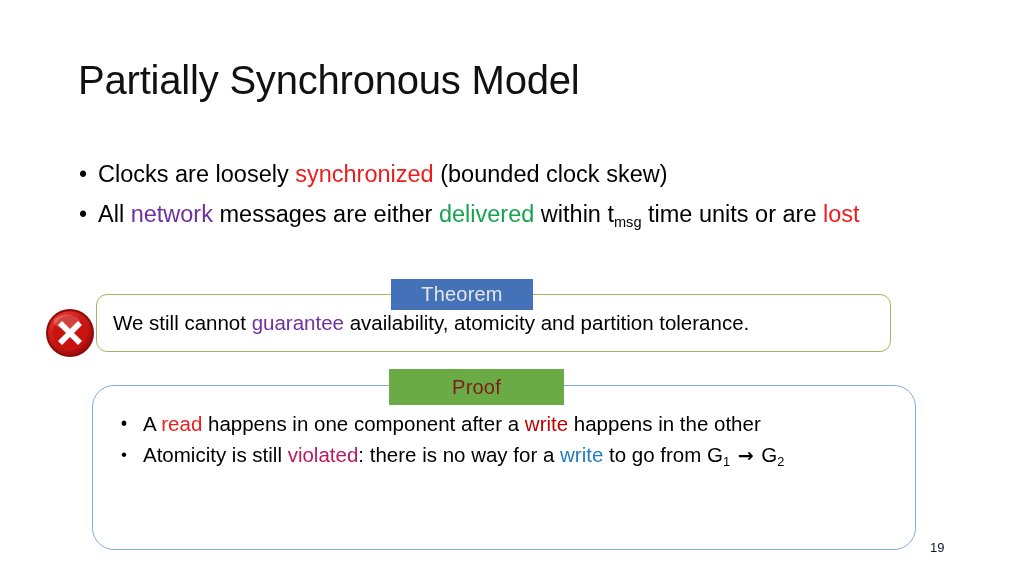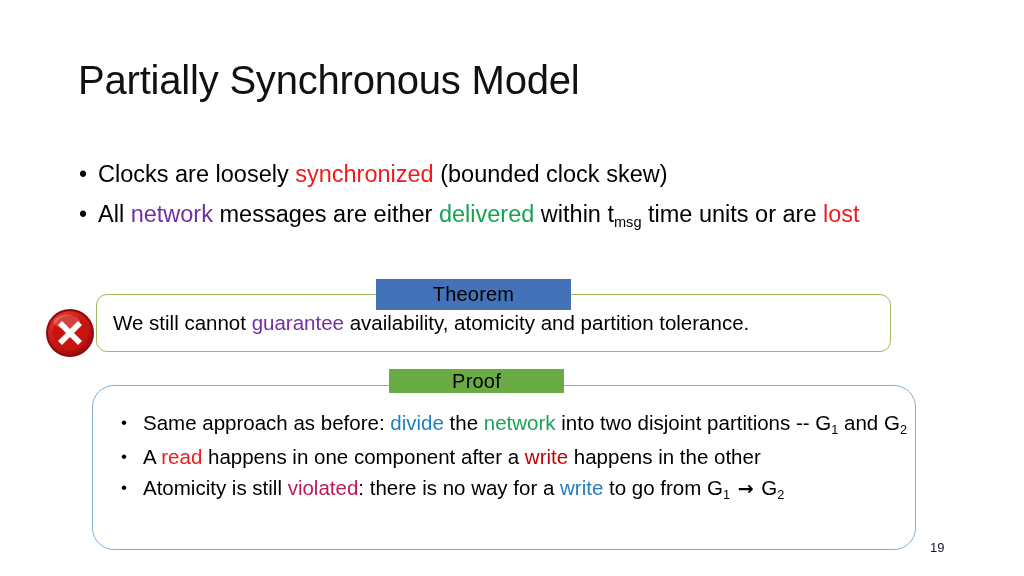--- a/index.html
+++ b/index.html
@@ -71,26 +71,26 @@
   #theorem-text {
     position: absolute;
     left: 16px;
     top: 50%;
     transform: translateY(-50%);
     font-size: 20.5px;
     white-space: nowrap;
   }
   #theorem-label {
     position: absolute;
-    left: 280px;
+    left: 295px;
     top: -15px;
-    width: 195px;
+    width: 142px;
     height: 31px;
     background: #4472B8;
-    color: #000000;
+    color: #e5e5e5;
     font-size: 20px;
     display: flex;
     align-items: center;
     justify-content: center;
     letter-spacing: 0.2px;
   }
 
   
   #error-icon {
     position: absolute;
@@ -114,23 +114,23 @@
     border: 1.6px solid #7FAFD9;
     border-radius: 22px;
     background: #ffffff;
     box-sizing: border-box;
   }
   #proof-label {
     position: absolute;
     left: 297px;
     top: -16px;
     width: 175px;
-    height: 24px;
+    height: 36px;
     background: #6AAB46;
-    color: #000000;
+    color: #7f1d1d;
     font-size: 20px;
     display: flex;
     align-items: center;
     justify-content: center;
     letter-spacing: 0.2px;
   }
   #proof-list {
     position: absolute;
     left: 14px;
     top: 22px;
@@ -204,21 +204,20 @@
     <span id="theorem-text" class="rich"><span>We still cannot </span><span style="color: rgb(112, 48, 160);">guarantee</span><span> availability, atomicity and partition tolerance.</span></span>
   </div>
   <div id="theorem-label">Theorem</div>
 </div>
 
 <div id="proof-block">
   <div id="proof-box">
     <div id="proof-list">
       <div class="proof-bullet">
         <span class="pdot">•</span>
-        <span class="rich"><span>Same approach as before: </span><span style="color: rgb(31, 127, 192);">divide</span><span> the </span><span style="color: rgb(27, 163, 92);">network</span><span> into two disjoint partitions -- G</span><sub>1</sub><span> and G</span><sub>2</sub></span>
       </div>
       <div class="proof-bullet">
         <span class="pdot">•</span>
         <span class="rich"><span>A </span><span style="color: rgb(238, 28, 28);">read</span><span> happens in one component after a </span><span style="color: rgb(192, 0, 0);">write</span><span> happens in the other</span></span>
       </div>
       <div class="proof-bullet">
         <span class="pdot">•</span>
         <span class="rich"><span>Atomicity is still </span><span style="color: #be185d;">violated</span><span>: there is no way for a </span><span style="color: rgb(31, 127, 192);">write</span><span> to go from G</span><sub>1</sub><span> </span><span class="arrow-glyph">→</span><span> G</span><sub>2</sub></span>
       </div>
     </div>

